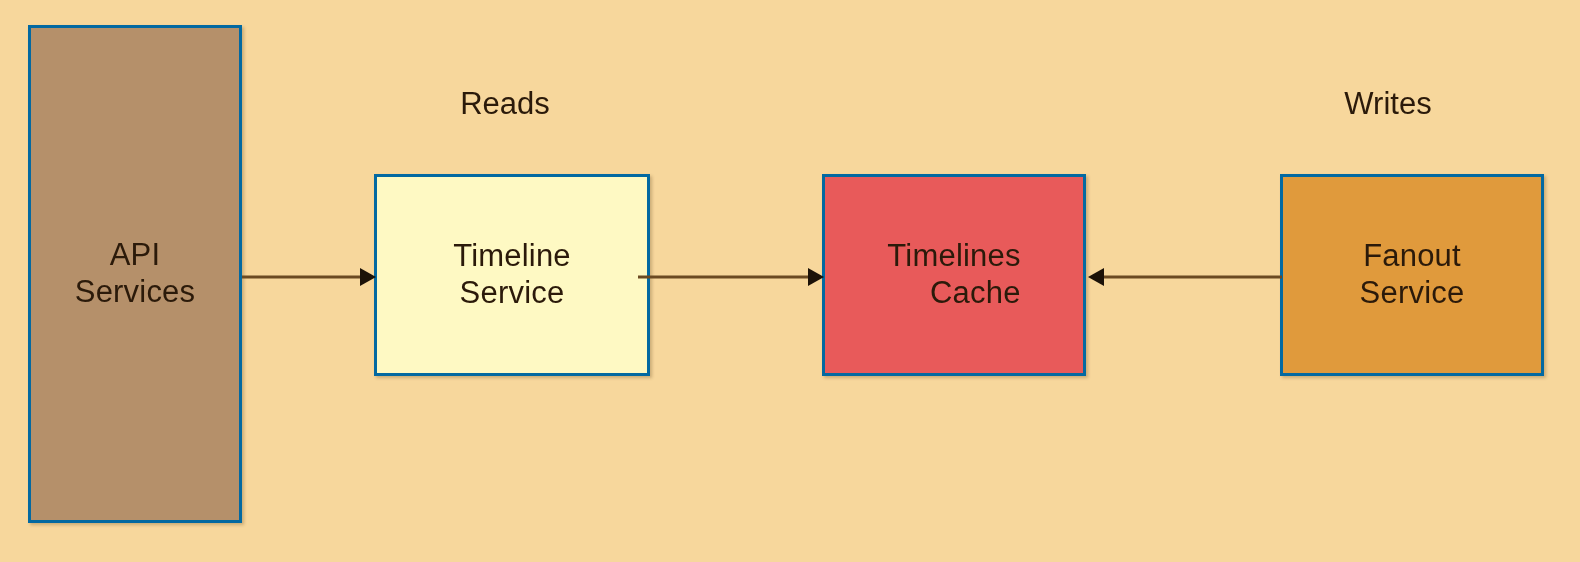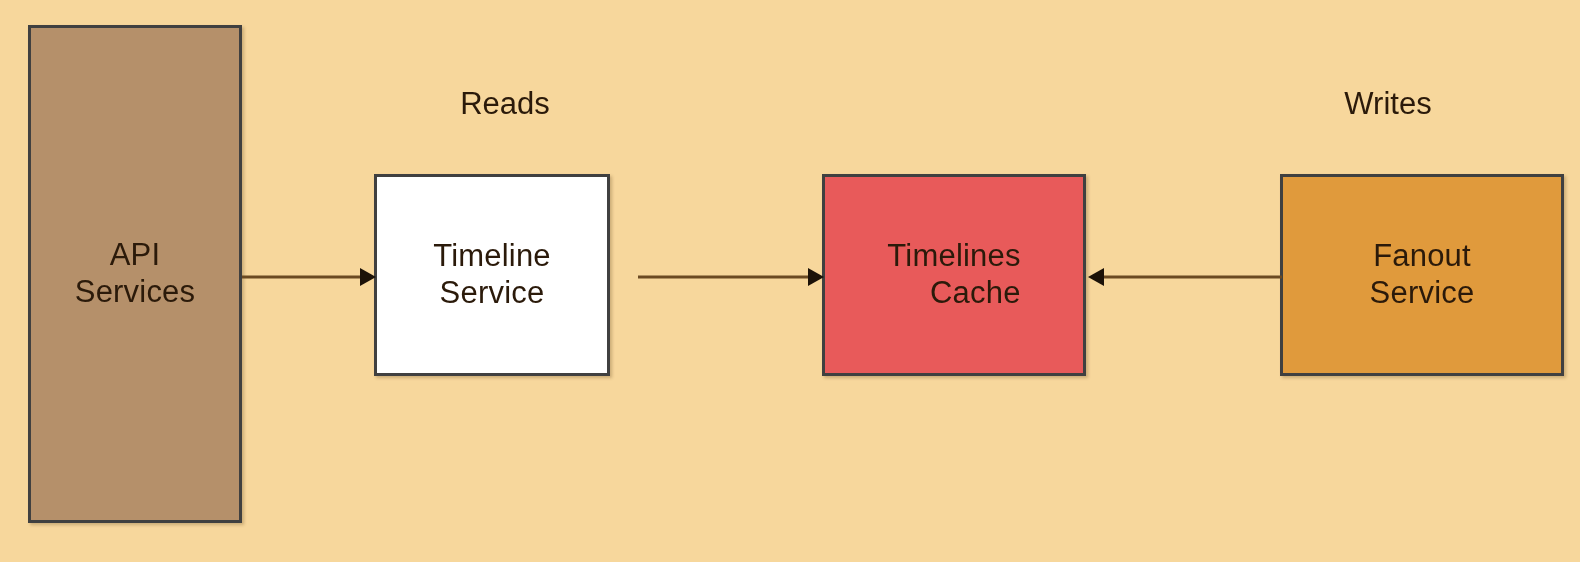--- a/index.html
+++ b/index.html
@@ -17,21 +17,21 @@
     height: 562px;
     background: #f7d79c;
     overflow: hidden;
     padding-left: 48px;
   }
 
   
   .node {
     position: absolute;
     box-sizing: border-box;
-    border: 3px solid #404040;
+    border: 3px solid #0369a1;
     display: flex;
     align-items: center;
     justify-content: center;
     text-align: center;
     color: #2b1a0a;
     font-size: 31px;
     line-height: 1.18;
     font-family: "Liberation Sans", sans-serif;
     box-shadow: 2px 2px 3px rgba(90, 60, 20, 0.28);
   }
@@ -43,36 +43,36 @@
   #node-api-services {
     left: 28px;
     top: 25px;
     width: 214px;
     height: 498px;
     background: #b5906a;
   }
   #node-timeline-service {
     left: 374px;
     top: 174px;
-    width: 236px;
+    width: 276px;
     height: 202px;
-    background: #ffffff;
+    background: #fef9c3;
   }
   #node-timelines-cache {
     left: 822px;
     top: 174px;
     width: 264px;
     height: 202px;
     background: #e85a5a;
     text-align: right;
   }
   #node-fanout-service {
     left: 1280px;
     top: 174px;
-    width: 284px;
+    width: 264px;
     height: 202px;
     background: #e09a3c;
   }
 
   
   .caption {
     position: absolute;
     color: #2b1a0a;
     font-size: 31px;
     font-family: "Liberation Sans", sans-serif;

